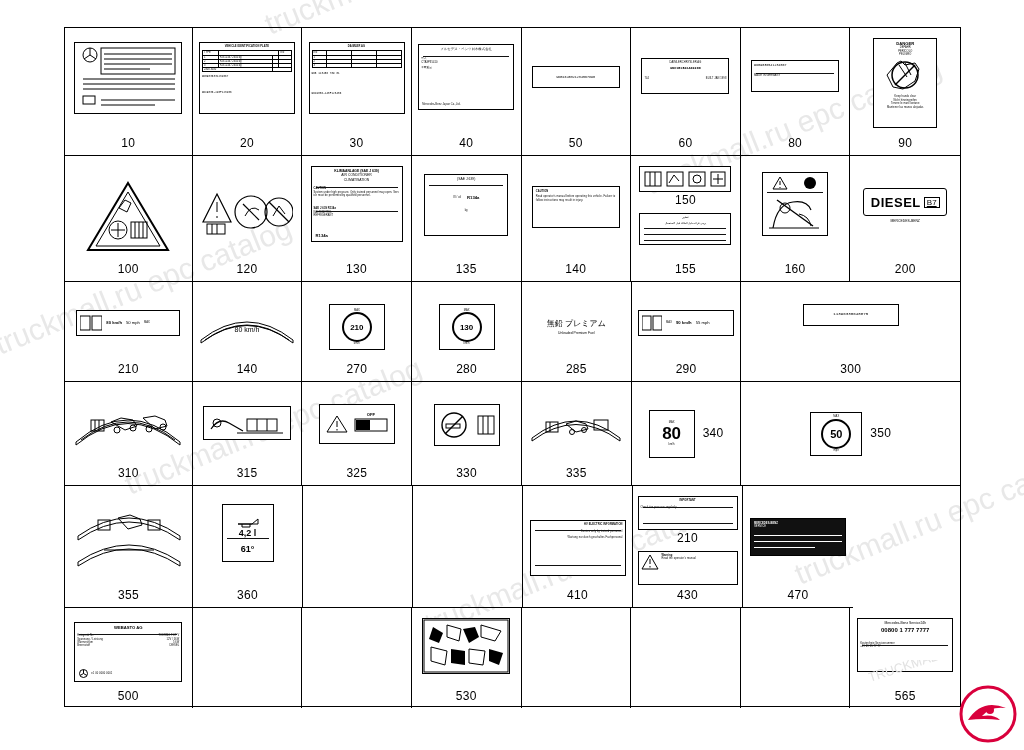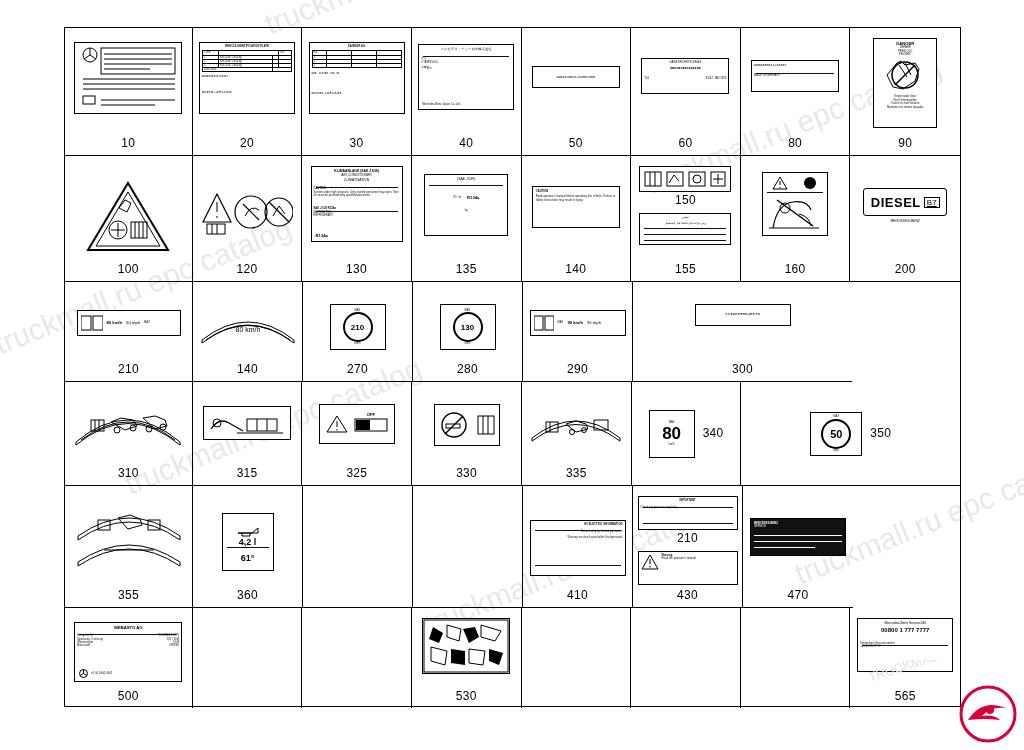--- a/index.html
+++ b/index.html
@@ -381,20 +381,27 @@
 
     <div class="cell" style="width:110px;">
       <div class="plate" style="width:56px;height:46px;margin-top:16px;display:flex;flex-direction:column;align-items:center;justify-content:center;">
         <div class="tiny">MAX</div>
         <div class="circ" style="width:26px;height:26px;font-size:8px;">130</div>
         <div class="tiny">km/h</div>
       </div>
       <div class="num">280</div>
     </div>
 
+    <div class="cell" style="width:110px;">
+      <div style="margin-top:30px;text-align:center;">
+        <div style="font-size:8px;">無鉛 プレミアム</div>
+        <div class="tiny5" style="margin-top:2px;">Unleaded Premium Fuel</div>
+      </div>
+      <div class="num">285</div>
+    </div>
 
     <div class="cell" style="width:110px;">
       <div class="plate" style="width:96px;height:26px;margin-top:22px;display:flex;align-items:center;padding:0 3px;gap:4px;">
         <svg width="20" height="18" viewBox="0 0 20 18">
             <rect x="0" y="2" width="9" height="14" fill="none" stroke="#000"></rect>
             <rect x="11" y="2" width="9" height="14" fill="none" stroke="#000"></rect>
           </svg>
         <span class="tiny">MAX</span>
         <span class="tiny6 bold">90 km/h</span>
         <span class="tiny6">55 mph</span>
@@ -522,21 +529,21 @@
           <rect x="74" y="14" width="12" height="10" fill="none" stroke="#000"></rect>
           <path d="M44 12 l12 -3 l10 4 l2 6 l-14 4 z" fill="none" stroke="#000"></path>
           <path d="M4 56 Q55 22 106 56 L106 60 Q55 26 4 60 Z" fill="none" stroke="#000"></path>
           <path d="M30 44 h50" stroke="#000"></path>
         </svg>
       </div>
       <div class="num">355</div>
     </div>
 
     <div class="cell" style="width:110px;">
-      <div class="plate" style="width:52px;height:58px;margin-top:21px;display:flex;flex-direction:column;align-items:center;justify-content:center;">
+      <div class="plate" style="width:52px;height:58px;margin-top:12px;display:flex;flex-direction:column;align-items:center;justify-content:center;">
         <svg width="24" height="16" viewBox="0 0 24 16">
             <path d="M2 12 h14 l6 -5 v5 z" fill="none" stroke="#000"></path>
             <path d="M6 12 v3 h8 v-3" fill="none" stroke="#000"></path>
           </svg>
         <div style="font-size:9px;font-weight:bold;">4,2 l</div>
         <div class="ln" style="top:33px;"></div>
         <div style="font-size:9px;font-weight:bold;margin-top:6px;">61°</div>
       </div>
       <div class="num">360</div>
     </div>

